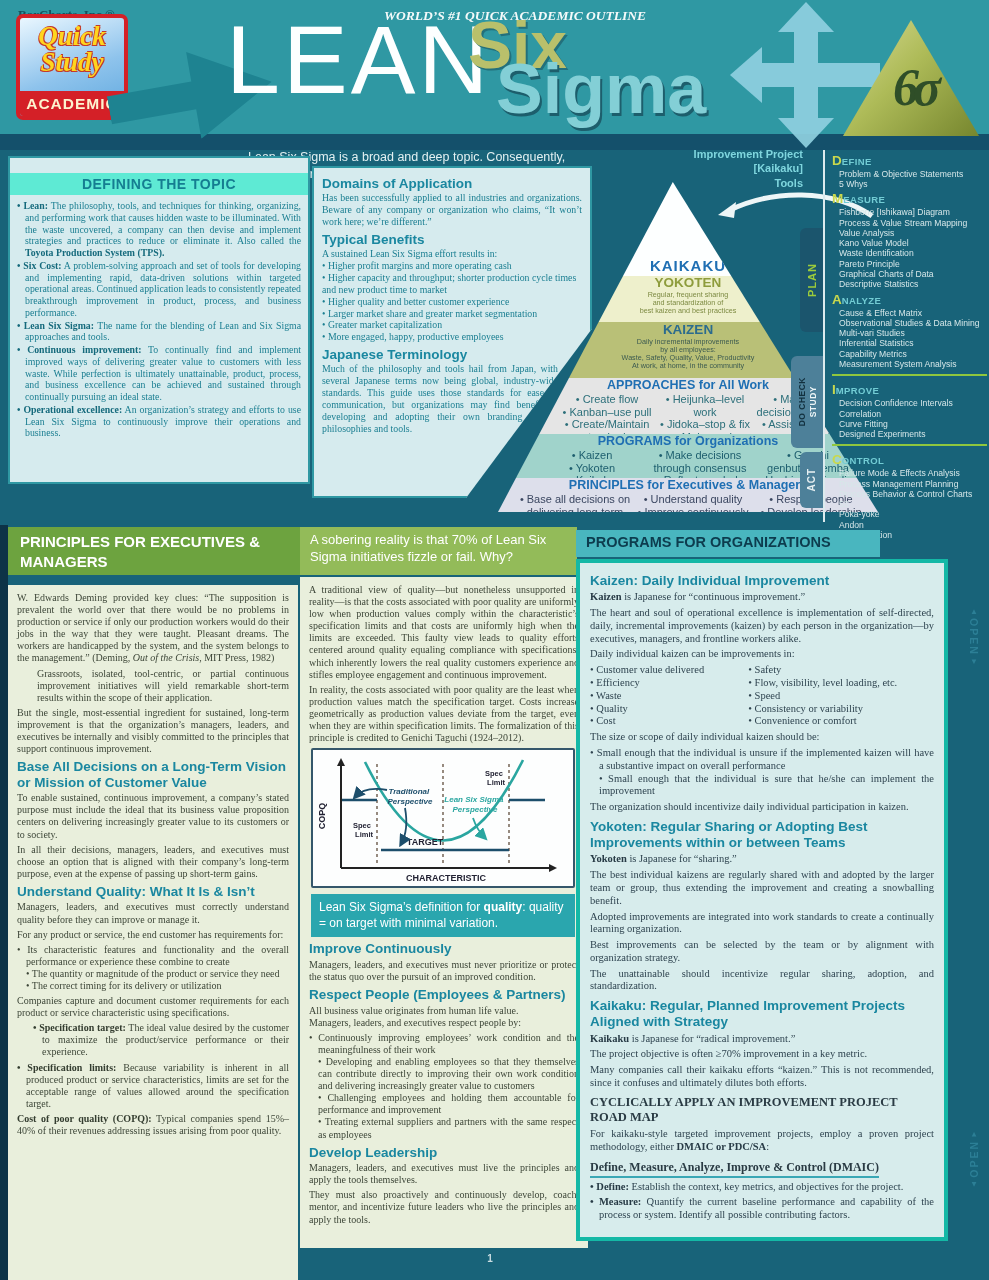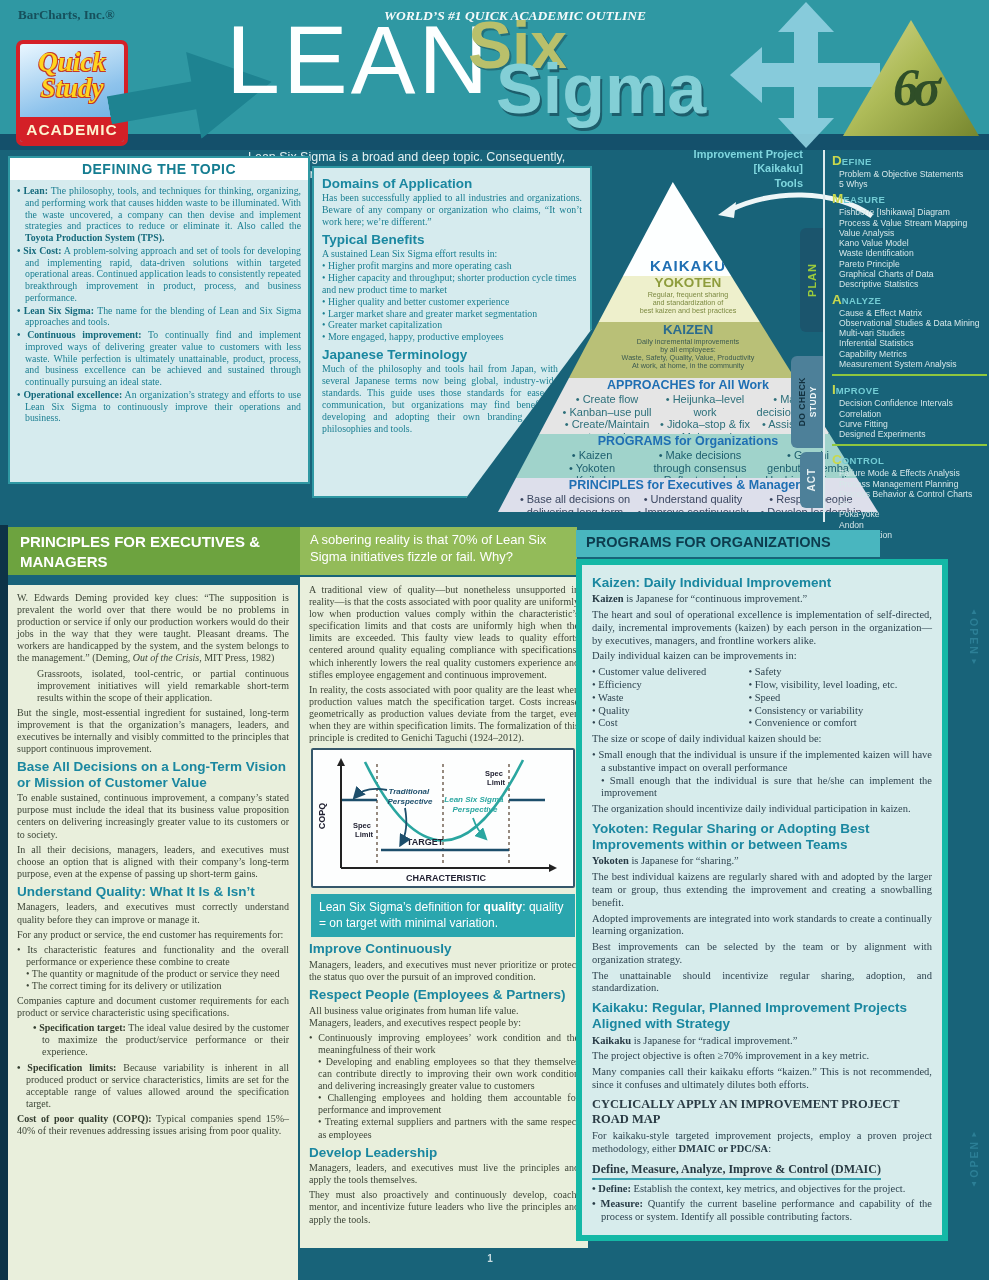--- a/index.html
+++ b/index.html
@@ -2,37 +2,37 @@
 <html><head>
 <meta charset="utf-8">
 <style>
   html,body{margin:0;padding:0;}
   body{width:989px;height:1280px;position:relative;overflow:hidden;background:#186379;font-family:"Liberation Sans",sans-serif;}
   .abs{position:absolute;}
   
   .hdr{left:0;top:0;width:989px;height:134px;background:#2f98a3;}
   .band{left:0;top:134px;width:989px;height:16px;background:#14506b;}
   .publisher{left:18px;top:7px;font-family:"Liberation Serif",serif;font-weight:bold;font-size:13px;color:#16505c;}
-  .logo{left:16px;top:40px;width:112px;height:106px;border:4px solid #d42027;border-radius:7px;background:linear-gradient(160deg,#eaf7ff 0%,#8ec3ec 55%,#5fa8de 100%);box-sizing:border-box;overflow:hidden;}
+  .logo{left:16px;top:14px;width:112px;height:106px;border:4px solid #d42027;border-radius:7px;background:linear-gradient(160deg,#eaf7ff 0%,#8ec3ec 55%,#5fa8de 100%);box-sizing:border-box;overflow:hidden;}
   .logo .qs{font-family:"Liberation Serif",serif;font-style:italic;font-weight:bold;font-size:27px;line-height:26px;color:#ffd51e;text-align:center;text-shadow:1px 1px 0 #c3392b,-1px 1px 0 #c3392b,1px -1px 0 #c3392b;}
   .logo .qs1{margin-top:5px;}
   .logo .acad{position:absolute;bottom:0;left:0;right:0;height:25px;background:#d42027;color:#fdf3cf;font-weight:bold;font-size:15.5px;letter-spacing:1px;text-align:center;line-height:25px;}
   .tagline{left:350px;top:8px;width:330px;text-align:center;font-family:"Liberation Serif",serif;font-style:italic;font-weight:bold;font-size:13.5px;color:#f4fafa;}
   .swoosh{left:108px;top:52px;width:165px;height:88px;background:#1e8391;clip-path:polygon(0 34%,52% 34%,52% 0,100% 50%,52% 100%,52% 66%,0 66%);transform:rotate(-10deg);}
   .t-lean{left:226px;top:11px;font-size:97px;font-weight:normal;color:#fdffff;letter-spacing:3px;line-height:1;}
   .t-six{left:468px;top:12px;font-size:66px;font-weight:bold;color:#b9c06b;line-height:1;text-shadow:2px 2px 0 #23707c;text-align:right;}
   .t-sigma{left:496px;top:54px;font-size:70px;font-weight:bold;color:#83cfd6;line-height:1;text-shadow:2px 3px 0 #1d5e6c;}
   .cross{left:726px;top:2px;width:160px;height:146px;}
   .tri{left:843px;top:20px;width:136px;height:116px;background:linear-gradient(135deg,#d7dc96 0%,#aebb58 45%,#76862e 100%);clip-path:polygon(50% 0,100% 100%,0 100%);}
   .tri span{position:absolute;left:50px;top:42px;font-family:"Liberation Serif",serif;font-style:italic;font-weight:bold;font-size:52px;color:#2f4e28;letter-spacing:-6px;line-height:1;}
   
   .intro{left:248px;top:149px;width:344px;font-size:12.5px;line-height:1.35;color:#e3f1f2;}
   .panel-blue{background:#d6ebee;border:2px solid #2f98a3;box-sizing:border-box;overflow:hidden;}
   .defining{left:8px;top:156px;width:302px;height:328px;}
-  .p-hdr{margin:0 0 3px 0;background:#ffffff;color:#157d91;font-weight:bold;font-size:14px;letter-spacing:.5px;text-align:center;padding:3px 0;}
+  .p-hdr{margin:15px 0 3px 0;background:#5eead4;color:#157d91;font-weight:bold;font-size:14px;letter-spacing:.5px;text-align:center;padding:3px 0;}
   .def-body{padding:2px 7px;font-family:"Liberation Serif",serif;font-size:9.8px;line-height:1.2;color:#1a7e91;text-align:justify;}
   .def-body p{margin:0 0 1px 0;padding-left:8px;text-indent:-8px;}
   .def-body b{color:#156a7c;}
   .topmid{left:312px;top:166px;width:280px;height:332px;background:#d6ebee;border:2px solid #2f98a3;box-sizing:border-box;clip-path:polygon(0 0,100% 0,100% 49%,55% 100%,0 100%);padding:4px 8px;overflow:hidden;}
   .h-teal{font-weight:bold;font-size:13.5px;color:#1a87a0;margin:4px 0 1px 0;}
   .topmid .txt{font-family:"Liberation Serif",serif;font-size:9.8px;line-height:1.22;color:#1a7e91;text-align:justify;margin:0;}
   .join{white-space:pre-line;}
   .topmid .bl{font-family:"Liberation Serif",serif;font-size:9.8px;line-height:1.22;color:#1a7e91;margin:0;}
   .jp{width:236px;}
   
@@ -87,21 +87,21 @@
   .ind{margin-left:20px;}
   .blt{padding-left:9px;text-indent:-9px;}
   .blt2{margin-left:16px;padding-left:9px;text-indent:-9px;}
   .gh{font-weight:bold;font-size:13.5px;line-height:1.15;color:#1a87a0;margin:4px 0 2px 0;}
   
   .chartbox{width:264px;height:140px;background:#fdfefe;border:2px solid #35576b;border-radius:2px;box-sizing:border-box;margin:4px 0 6px 2px;}
   .caption{width:264px;box-sizing:border-box;background:#2aa6ae;color:#fff;font-size:12px;line-height:1.3;padding:6px 8px;margin:0 0 4px 2px;}
   .caption b{font-weight:bold;}
   
   .prg-hdr{left:576px;top:530px;width:304px;height:27px;background:#49b6bf;color:#0d3c4e;font-weight:bold;font-size:14.5px;padding:4px 0 0 10px;box-sizing:border-box;}
-  .colR{left:576px;top:559px;width:372px;height:682px;background:#d7ecec;border:6px solid #14b8a6;box-sizing:border-box;overflow:hidden;padding:5px 10px;}
+  .colR{left:576px;top:559px;width:372px;height:682px;background:#d7ecec;border:4px solid #14b8a6;box-sizing:border-box;overflow:hidden;padding:5px 10px;}
   .rs{font-family:"Liberation Serif",serif;font-size:10.5px;line-height:1.22;color:#2f4450;text-align:justify;margin:0 0 3px 0;}
   .rs b{color:#273a45;}
   .rh{font-weight:bold;font-size:13.5px;line-height:1.2;color:#1a87a0;margin:5px 0 2px 0;}
   .twocol{display:flex;}
   .twocol>div{white-space:pre-line;}
   .tc1{width:46%;}
   .tc2{width:54%;}
   .road{font-family:"Liberation Serif",serif;font-weight:bold;font-size:12.5px;line-height:1.25;color:#2a3b44;margin:5px 0 2px 0;}
   .dmaic-h{font-family:"Liberation Serif",serif;font-weight:bold;font-size:12px;color:#2a3b44;border-bottom:2px solid #3aa7b5;display:inline-block;padding-bottom:1px;margin:3px 0 3px 0;}
   .pagenum{left:390px;top:1253px;width:200px;text-align:center;font-weight:bold;font-size:10px;color:#c9dde2;}

